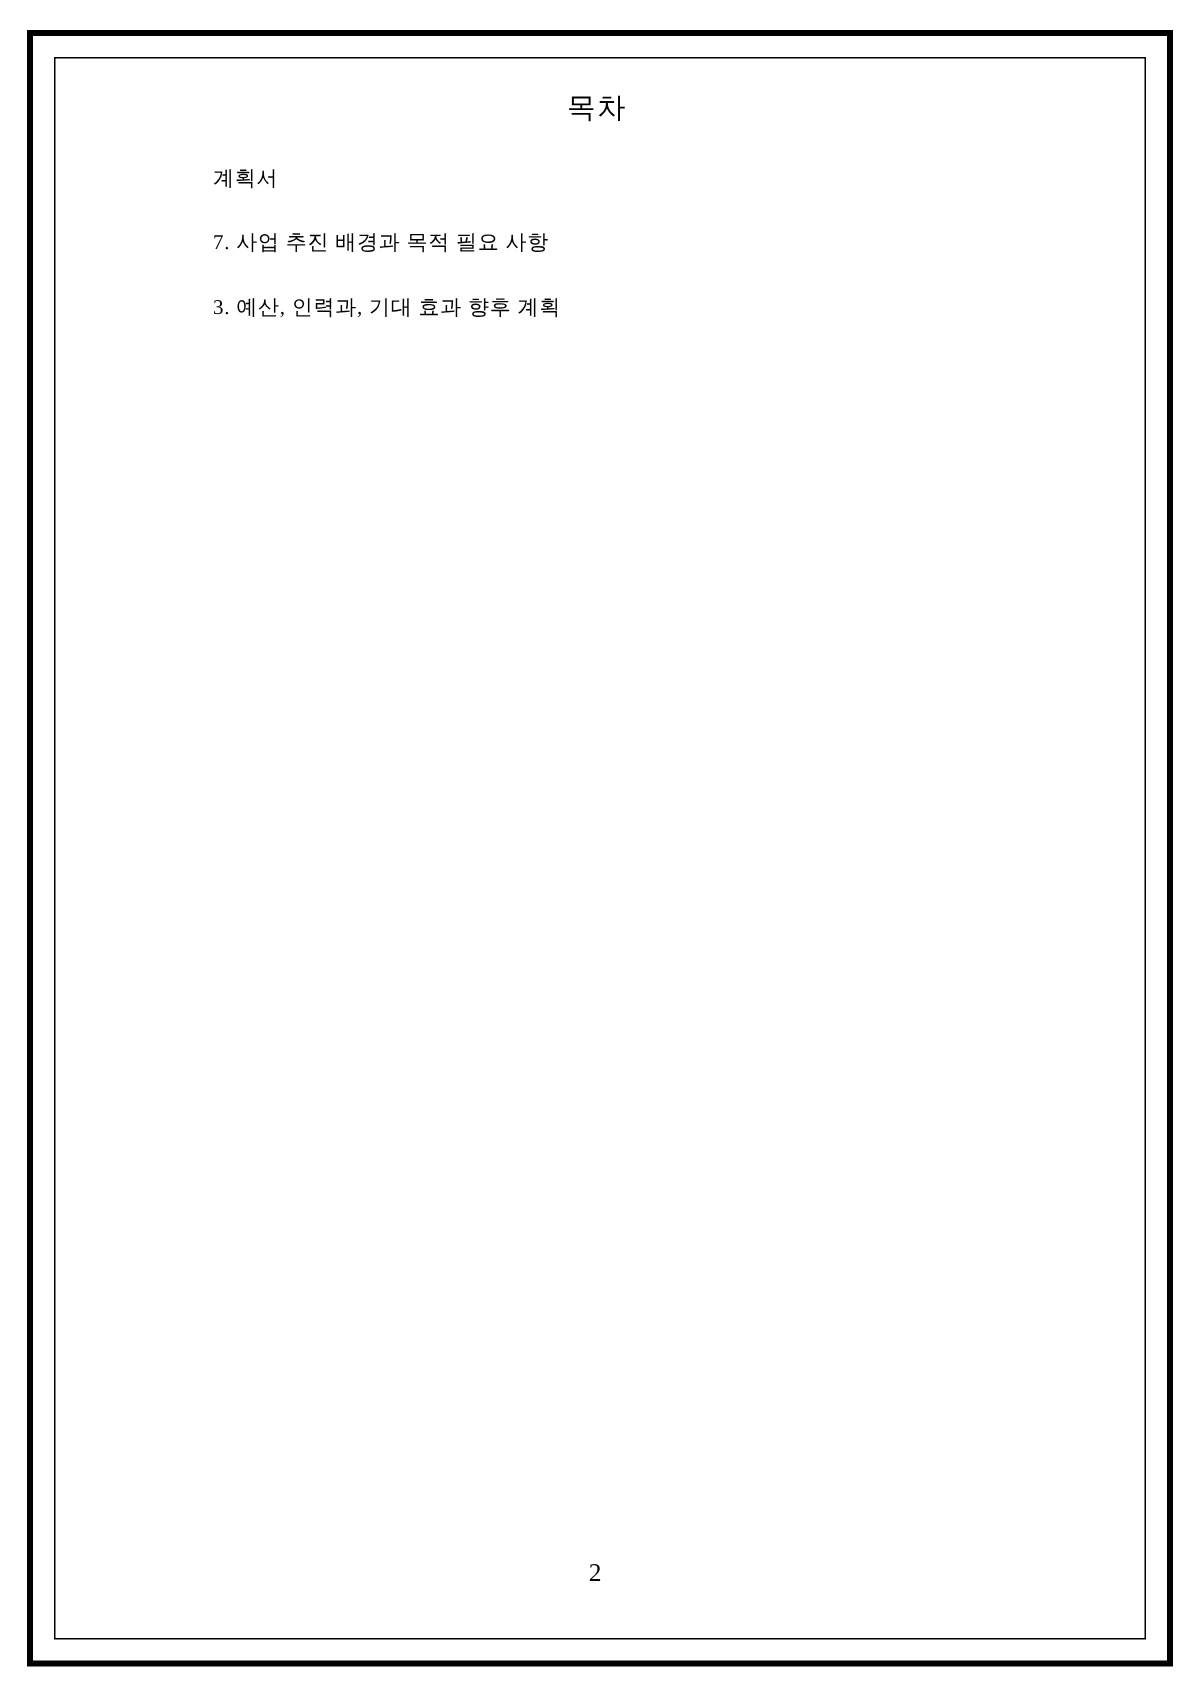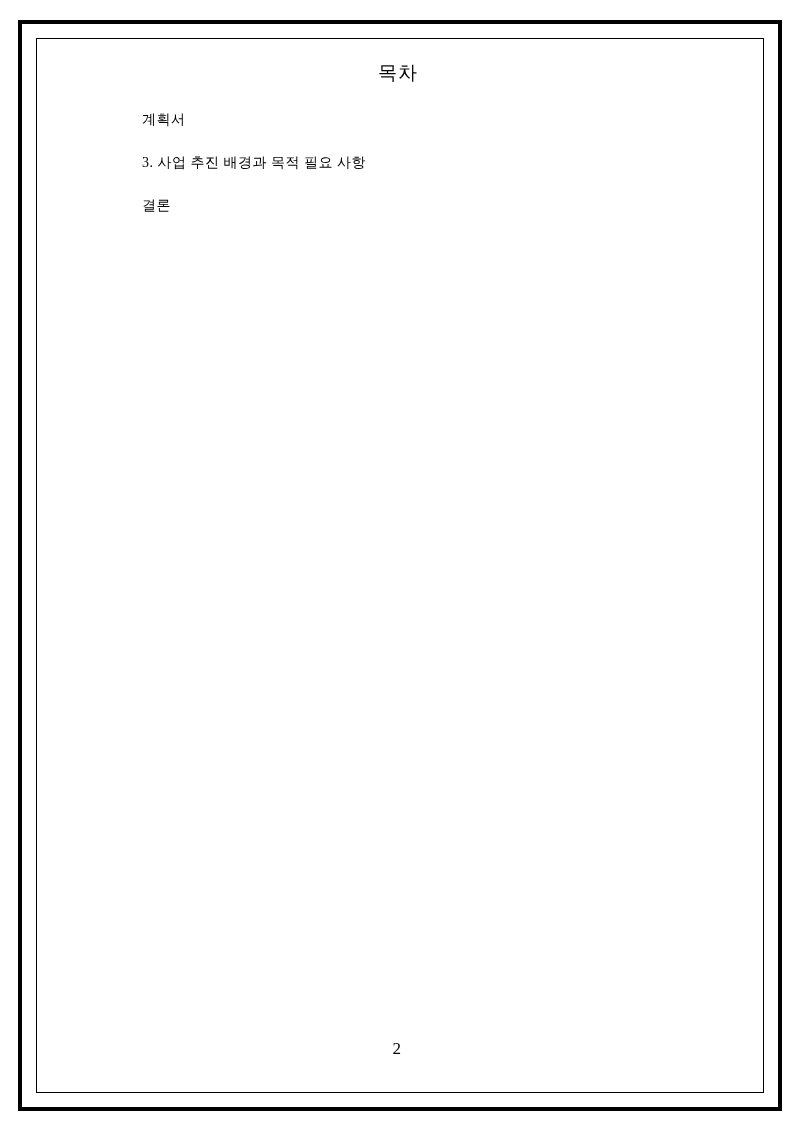--- a/index.html
+++ b/index.html
@@ -88,24 +88,24 @@
 
   <div class="frame-outer"></div>
   <div class="frame-inner"></div>
 
   <div class="content">
 
     <div class="doc-title">목차</div>
 
     <div class="body-line">계획서</div>
 
-    <div class="body-line">3. 사업 추진 배경과 목적 필요 사항</div>
+    <div class="body-line">7. 사업 추진 배경과 목적 필요 사항</div>
 
 
+    <div class="body-line">3. 예산, 인력과, 기대 효과 향후 계획</div>
 
-    <div class="body-line">결론</div>
 
 
   </div>
 
   <div class="page-number">2</div>
 
 </div>
 
 </body></html>

